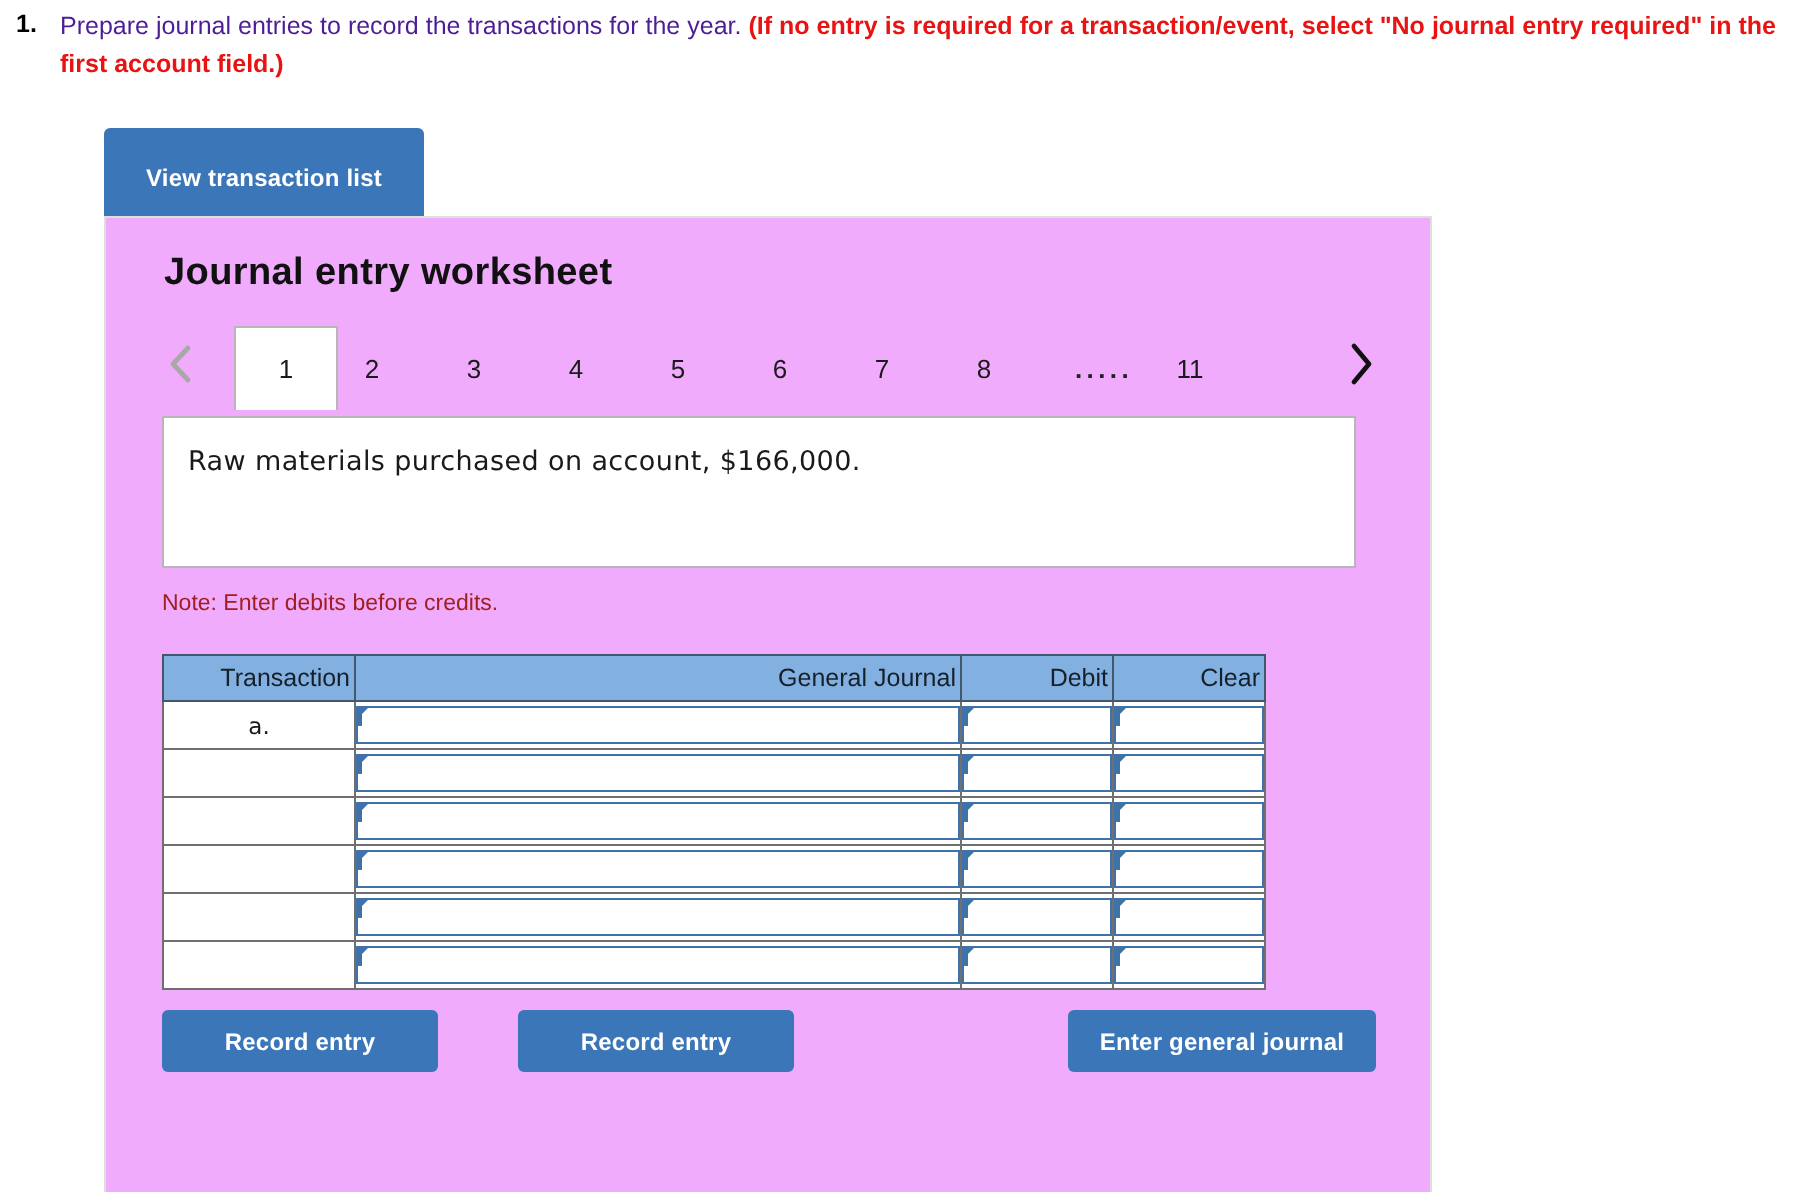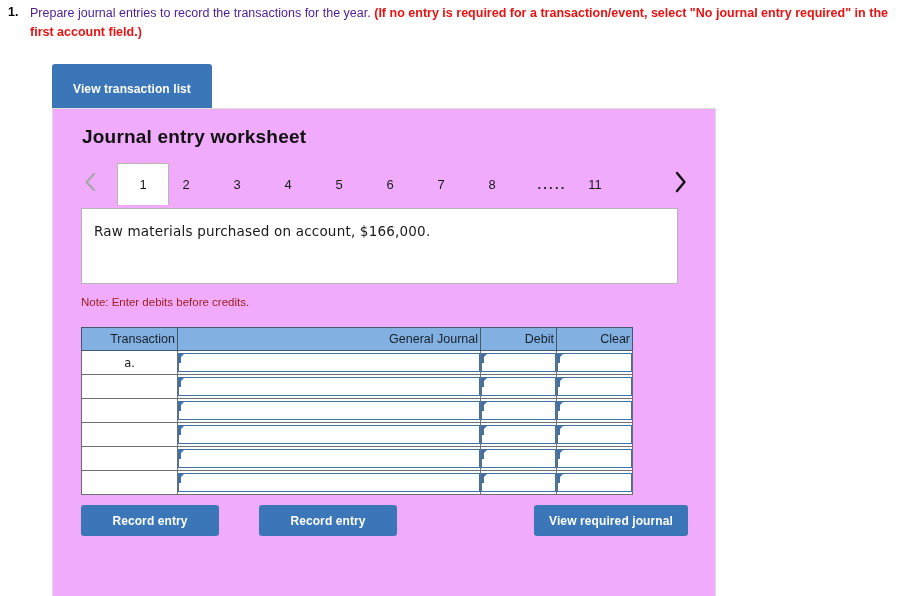--- a/index.html
+++ b/index.html
@@ -421,14 +421,14 @@
           </td>
           <td class="cell-input">
             <div class="field"></div>
           </td>
         </tr>
       </tbody>
   </table>
 
   <button class="btn btn-record">Record entry</button>
   <button class="btn btn-clear">Record entry</button>
-  <button class="btn btn-viewjournal">View required journal</button>
+  <button class="btn btn-viewjournal">Enter general journal</button>
 </div>
 
 </body></html>

